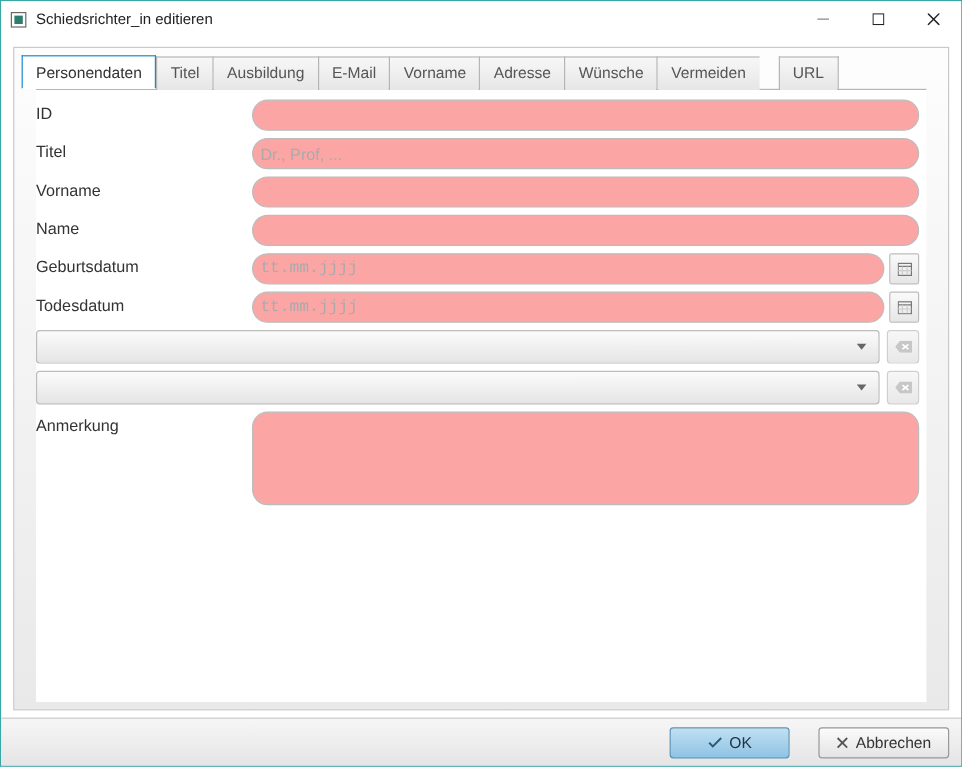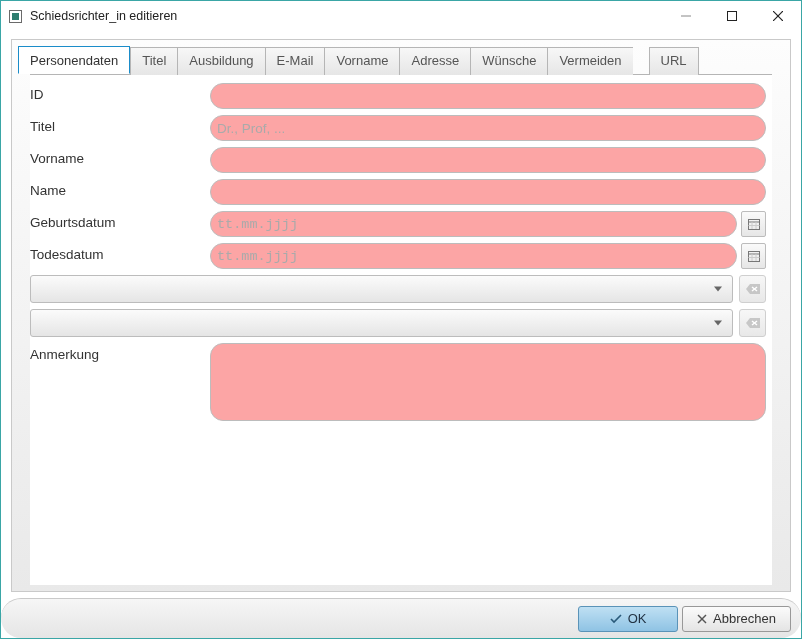--- a/index.html
+++ b/index.html
@@ -169,23 +169,22 @@
     resize:none;
     padding:4px 6px;
   }
 
   
   .footer {
     height:40px;
     background:linear-gradient(#f6f6f6,#e5e5e5);
     border-top:1px solid #c9c9c9;
     display:flex; align-items:center; justify-content:flex-end;
-    gap:4px;
+    gap:24px;
     padding-right:10px;
-    border-radius:20px;
   }
   .btn {
     height:26px;
     min-width:100px;
     border:1px solid #989898;
     border-radius:3px;
     display:flex; align-items:center; justify-content:center;
     gap:6px;
     font-size:13px;
     padding:0 14px;

